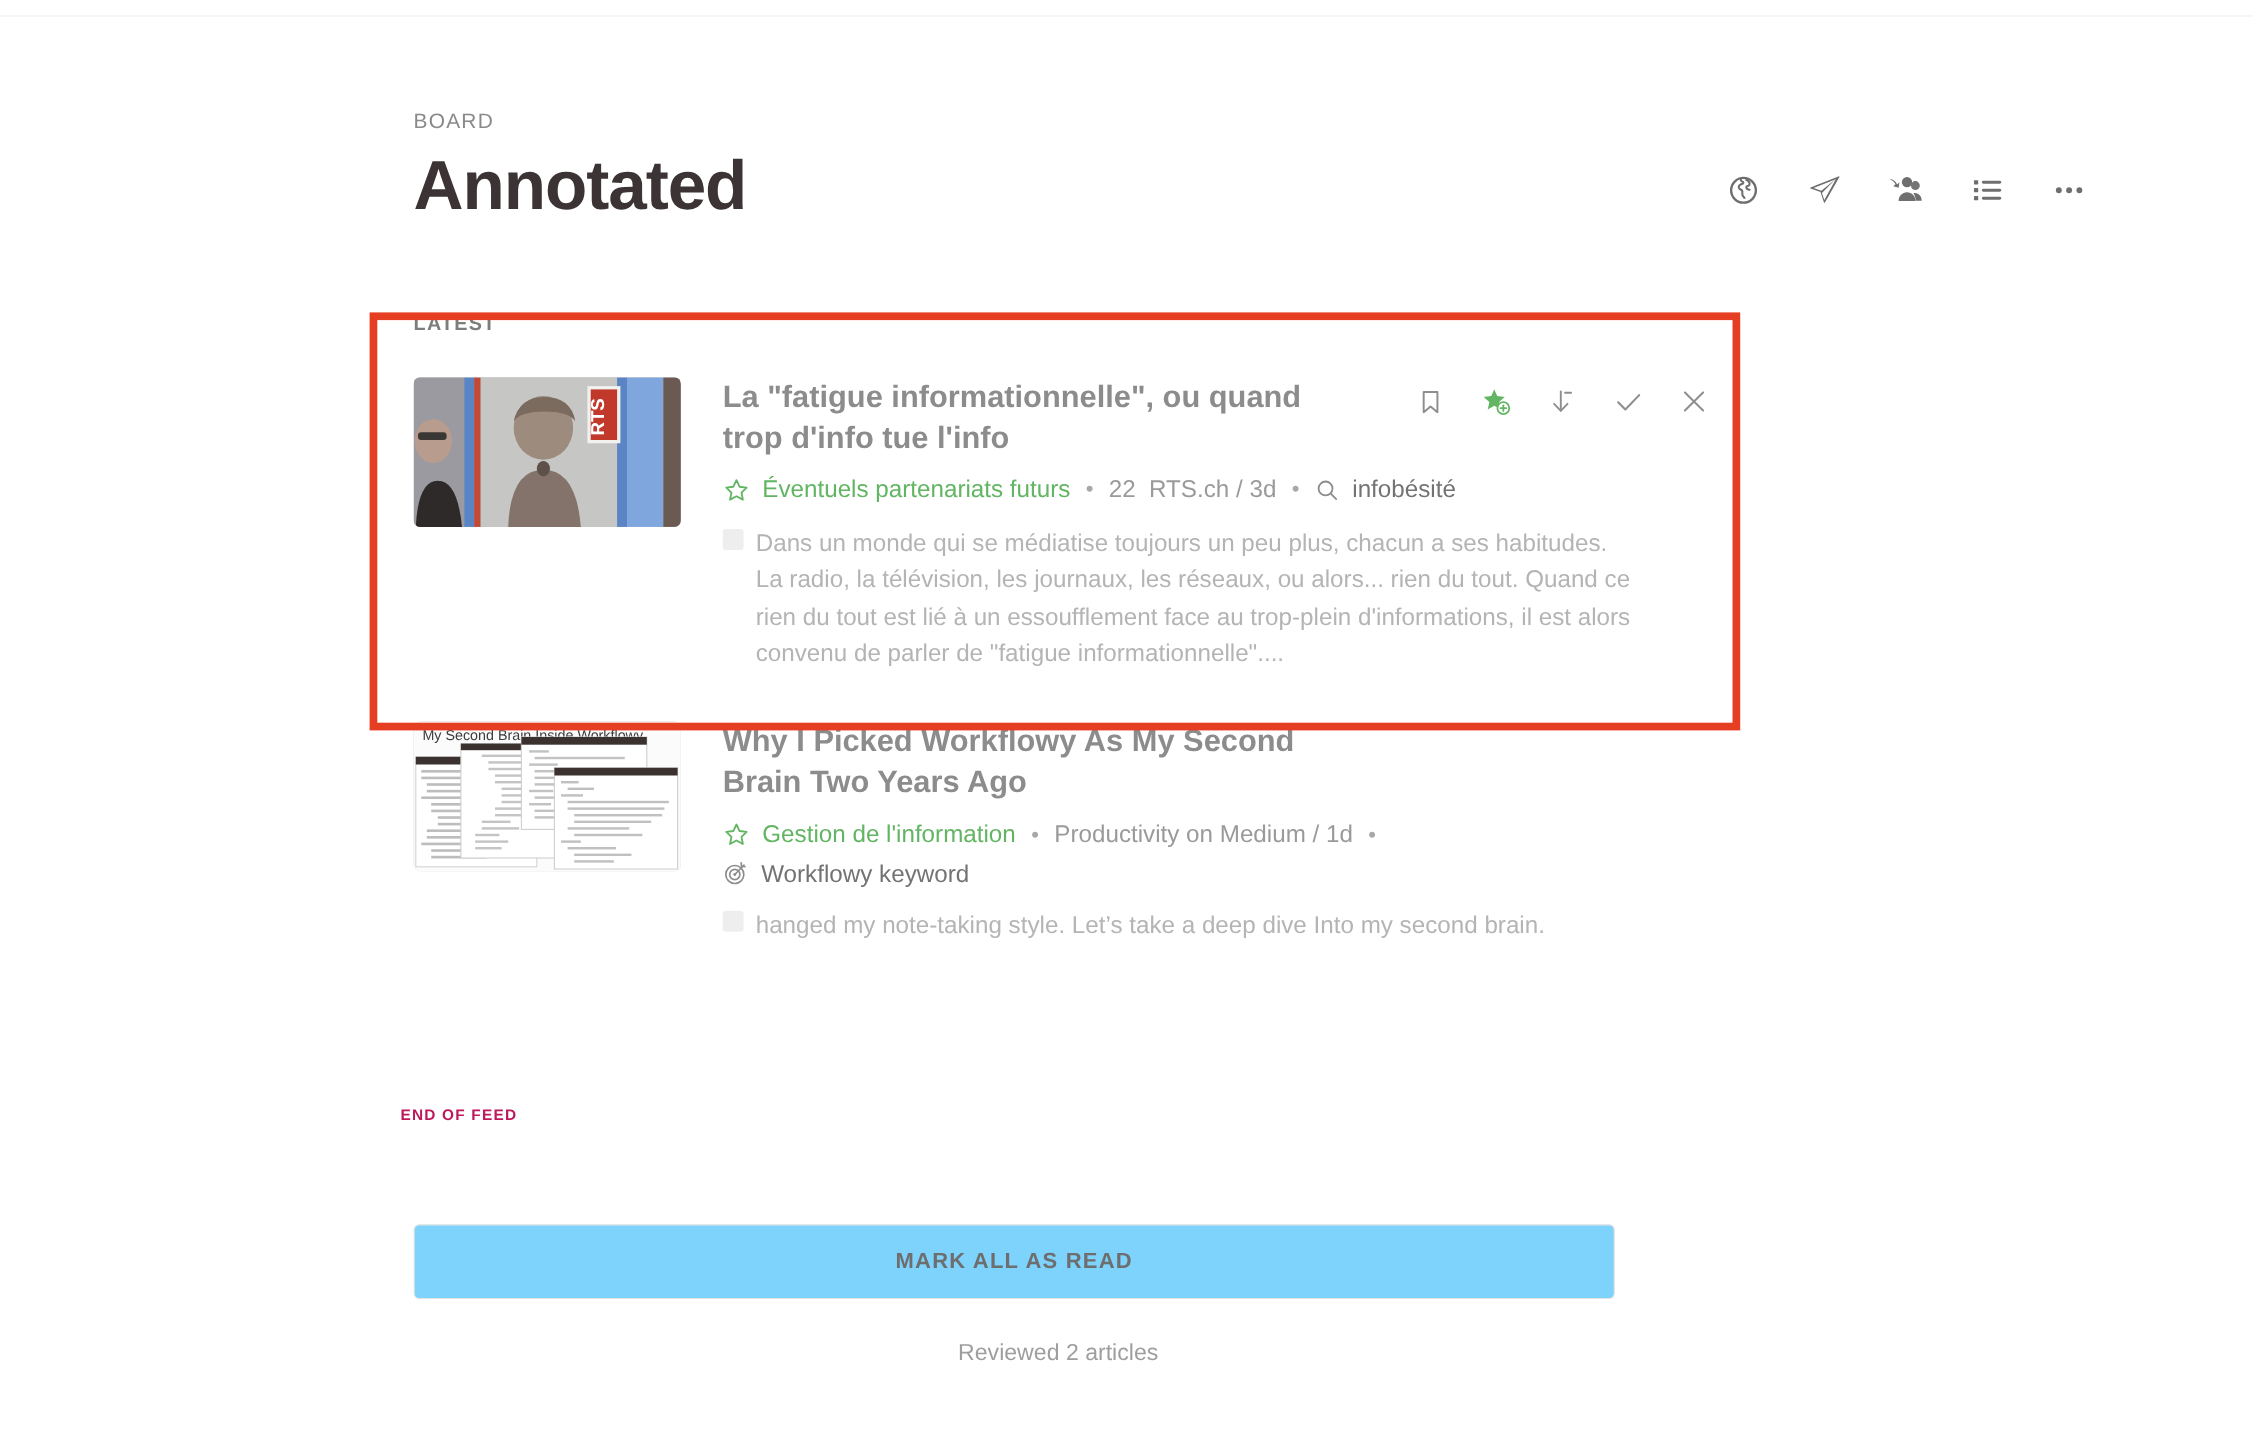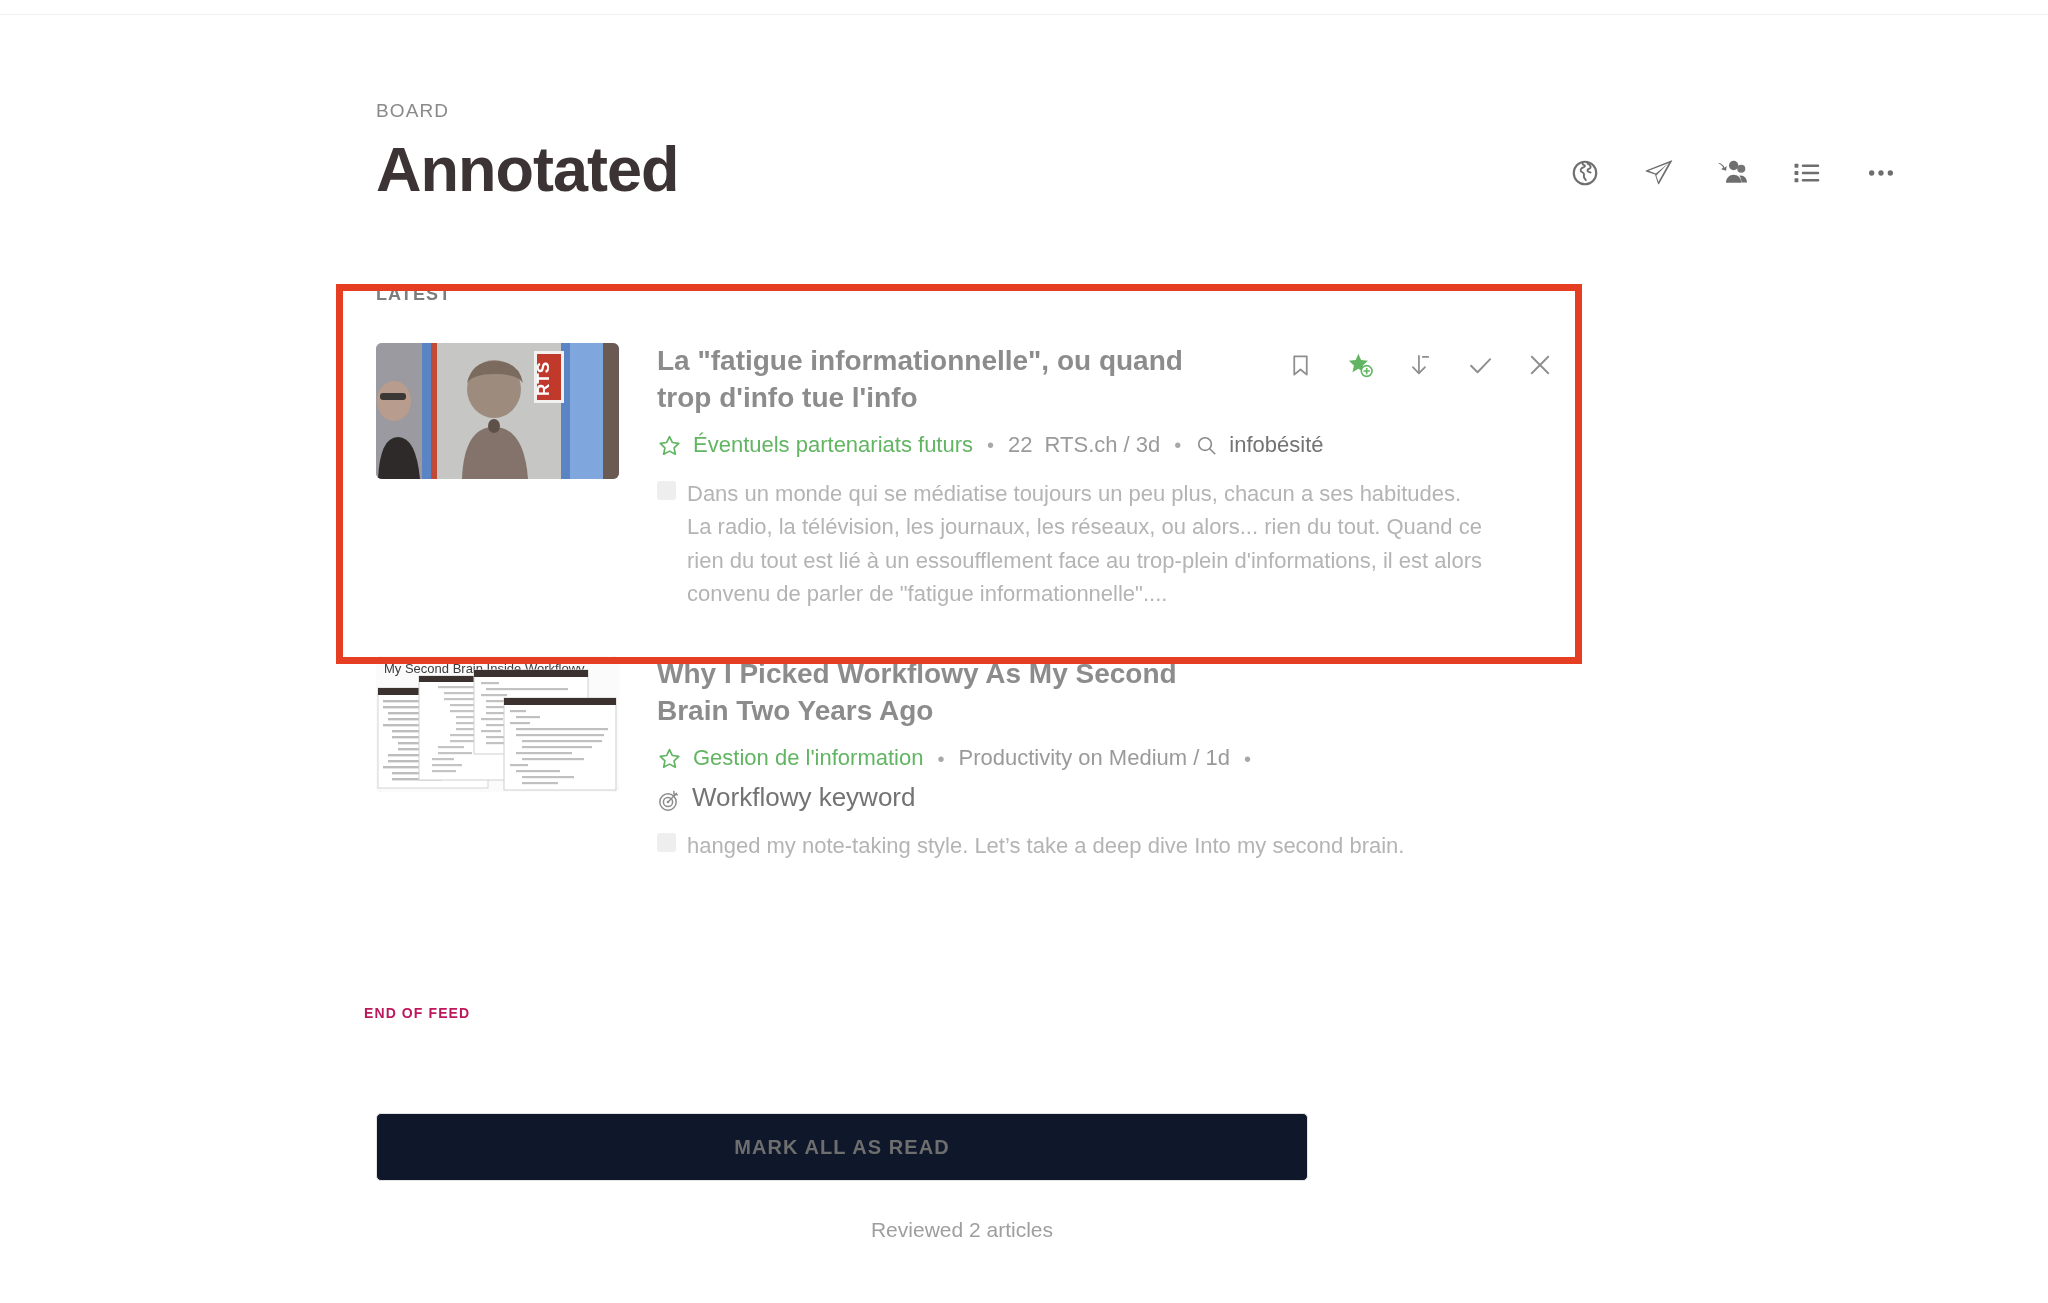--- a/index.html
+++ b/index.html
@@ -147,23 +147,23 @@
   .tag-name { color: #62b562; }
   .sep { color: #a8a8a8; margin: 0 14px; font-size: 20px; }
   .count { color: #9a9a9a; margin-right: 12px; }
   .source { color: #9a9a9a; }
   .kw-wrap { display: inline-flex; align-items: center; }
   .kw-icon { display: inline-flex; margin-right: 11px; color: #8c8c8c; }
   .kw-text { color: #737373; }
 
   .meta-row-2 {
     display: flex;
-    align-items: flex-end;
+    align-items: flex-start;
     margin-top: 8px;
-    font-size: 26px;
+    font-size: 22px;
     color: #8c8c8c;
   }
 
   .summary {
     margin-top: 16px;
     font-size: 22px;
     line-height: 1.52;
     color: #b4b4b4;
     max-width: 828px;
     position: relative;
@@ -201,23 +201,23 @@
     font-size: 14px;
     letter-spacing: 1.1px;
     font-weight: bold;
     color: #be185d;
     text-transform: uppercase;
   }
   .mark-read-btn {
     position: absolute;
     left: 376px;
     top: 1113px;
-    width: 932px;
+    width: 1092px;
     height: 68px;
-    background: #0f172a;
+    background: #7dd3fc;
     border: 1px solid #e3e3e3;
     border-radius: 5px;
     font-family: "Liberation Sans", sans-serif;
     font-size: 20px;
     font-weight: bold;
     letter-spacing: 1.1px;
     color: #6e6e6e;
     cursor: pointer;
     text-transform: uppercase;
   }

